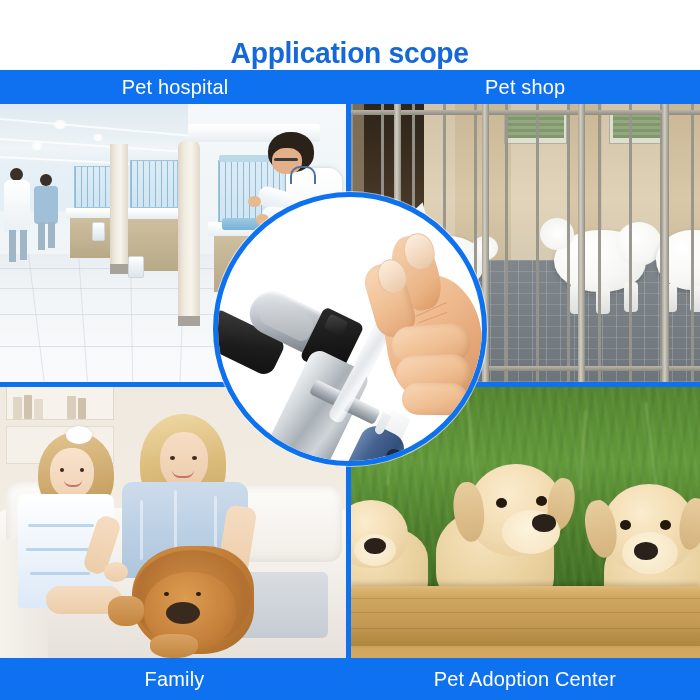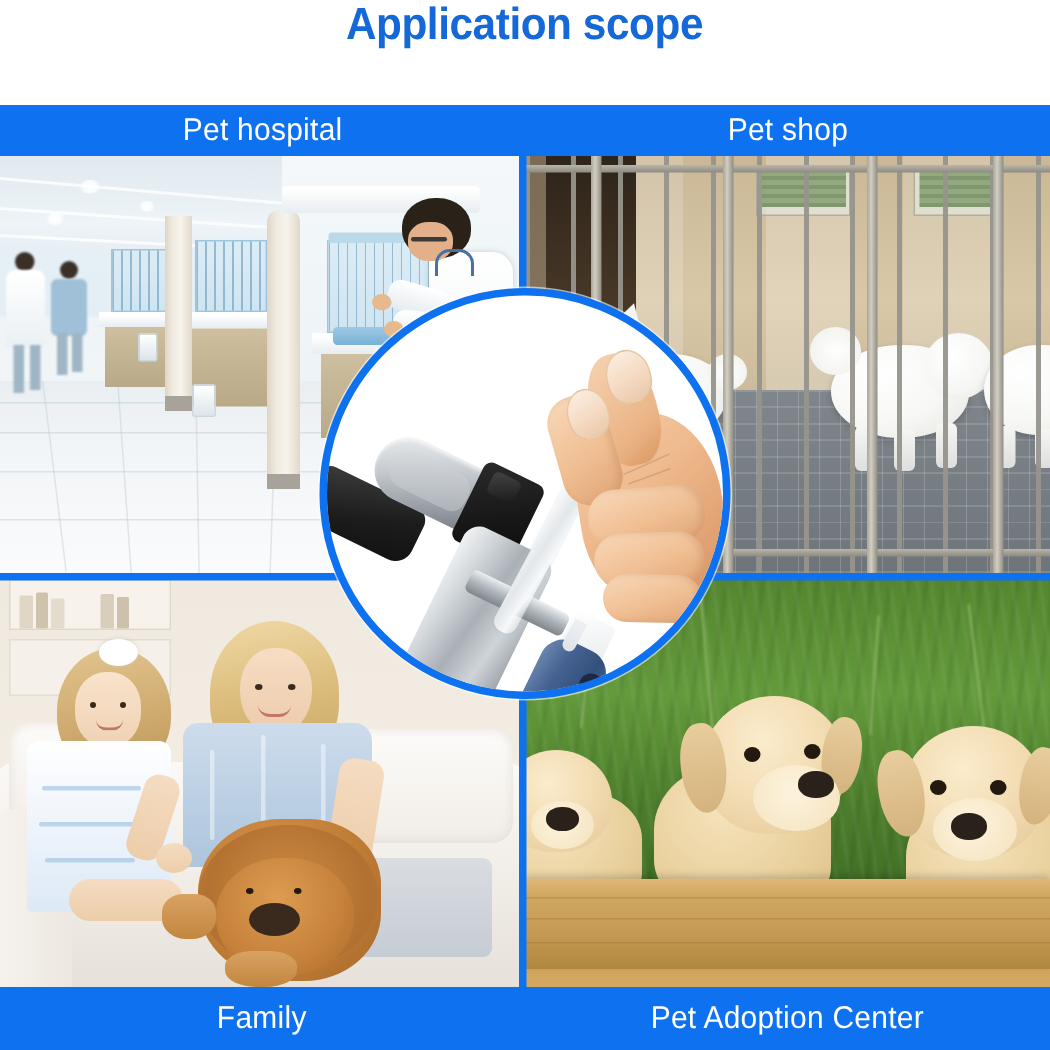--- a/index.html
+++ b/index.html
@@ -21,21 +21,21 @@
     overflow: hidden;
   }
 
   
   #header {
     position: absolute;
     left: 0; top: 0;
     width: 700px; height: 70px;
     background: #ffffff;
     display: flex;
-    align-items: flex-start;
+    align-items: flex-end;
     justify-content: center;
   }
   #page-title {
     font-size: 30px;
     font-weight: bold;
     color: #1568D8;
     letter-spacing: -0.3px;
     font-family: "Liberation Sans", sans-serif;
     transform: scaleX(0.94);
   }

